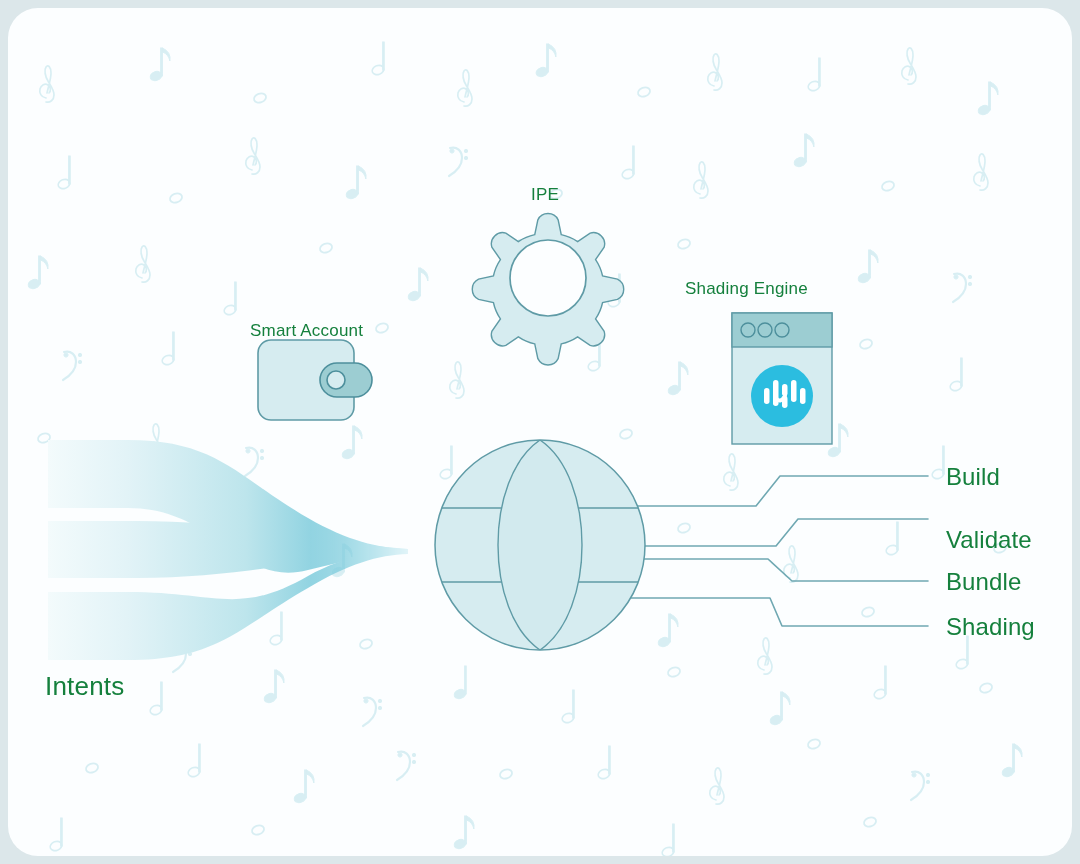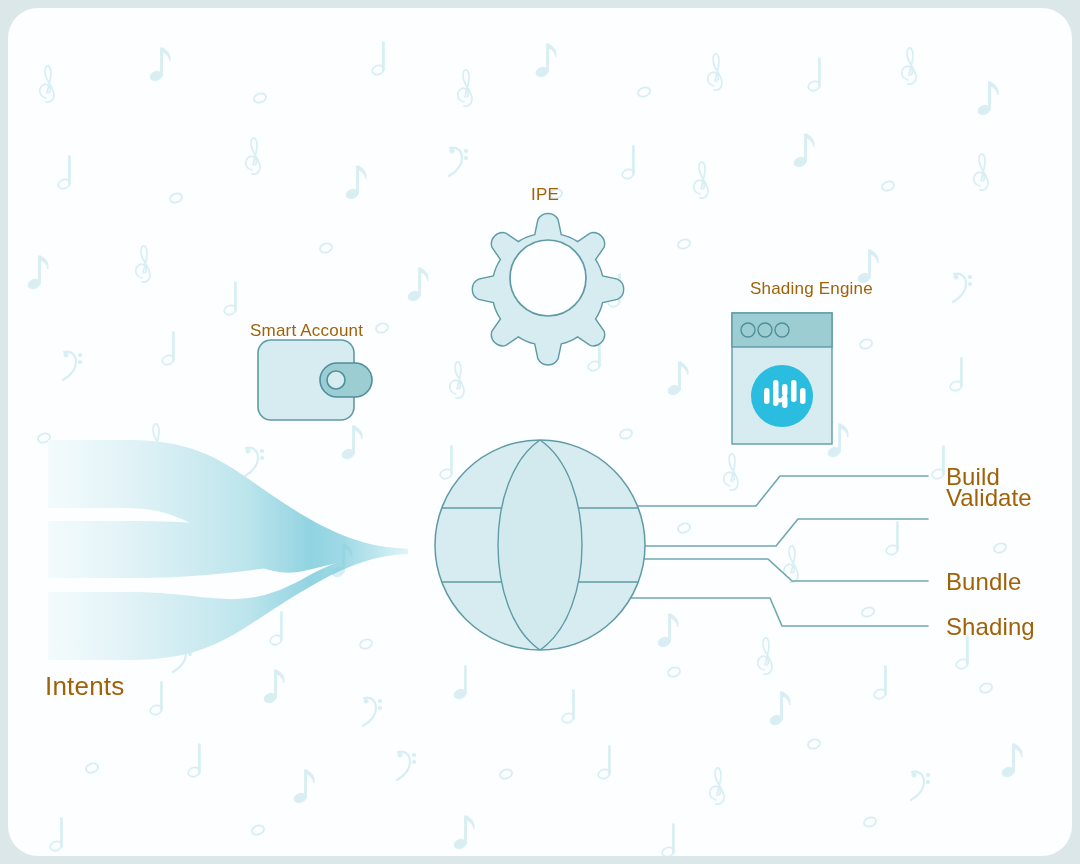--- a/index.html
+++ b/index.html
@@ -31,21 +31,21 @@
     position: absolute;
     inset: 0;
     pointer-events: none;
   }
   .layer {
     position: absolute;
     inset: 0;
   }
   .label {
     position: absolute;
-    color: #a16207;
+    color: #15803d;
     font-family: "Liberation Sans", sans-serif;
     white-space: nowrap;
     user-select: none;
   }
   .node-label {
     font-size: 17px;
     letter-spacing: 0.2px;
   }
   .stage-label {
     font-size: 24px;
@@ -286,26 +286,26 @@
             <path d="M768 390 q4 6 9 -2" fill="none" stroke="#ffffff" stroke-width="4" stroke-linecap="round"></path>
           </g>
         </g>
       </g>
     </svg>
 
     <div class="label node-label" style="left:242px; top:298px;margin-top:15px;">Smart Account</div>
 
     <div class="label node-label" style="left:523px; top:177px;">IPE</div>
 
-    <div class="label node-label" style="left:742px; top:271px;text-align:center;">Shading Engine</div>
+    <div class="label node-label" style="left:677px; top:271px;text-align:center;">Shading Engine</div>
 
     <div class="label intents-label" style="left:37px; top:663px;">Intents</div>
 
     <div class="label stage-label" style="left:938px; top:455px;">Build</div>
 
-    <div class="label stage-label" style="left:938px; top:476px;">Validate</div>
+    <div class="label stage-label" style="left:938px; top:518px;">Validate</div>
 
     <div class="label stage-label" style="left:938px; top:560px;">Bundle</div>
 
     <div class="label stage-label" style="left:938px; top:605px;">Shading</div>
 
   </div>
 </div>
 
 </body></html>

